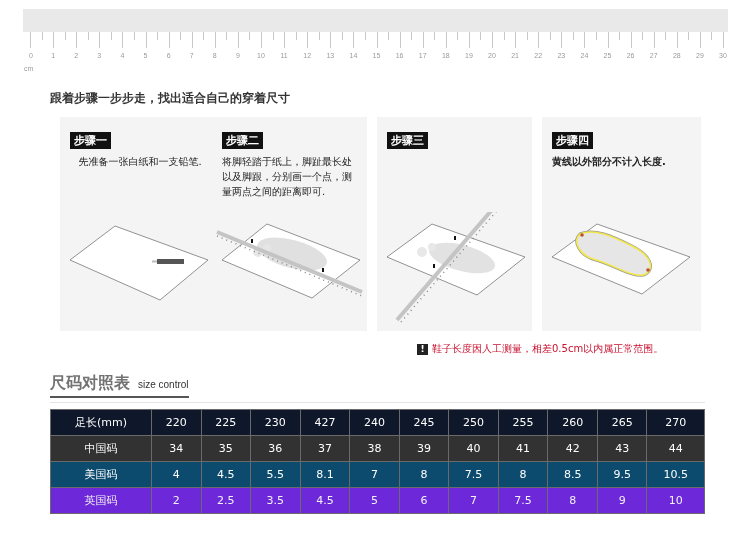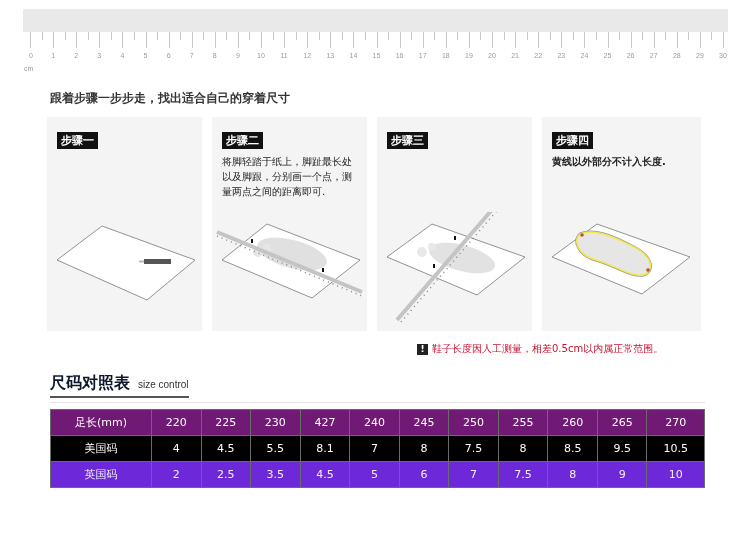--- a/index.html
+++ b/index.html
@@ -19,31 +19,31 @@
   
   .panel { position:absolute; top:117px; height:214px; background:#f4f4f4; }
   .step-badge { position:absolute; left:10px; top:15px; background:#111; color:#fff; font-size:11px; padding:1px 4px; font-weight:bold; }
   .step-text { position:absolute; left:10px; top:37px; font-size:10px; line-height:15px; color:#222; }
   .illus { position:absolute; left:0; top:95px; width:100%; height:115px; }
 
   .note { left:417px; top:342px; font-size:10px; color:#c8102e; display:flex; align-items:center; }
   .note-icon { width:11px; height:11px; background:#222; color:#fff; font-size:9px; font-weight:bold; display:inline-flex; align-items:center; justify-content:center; margin-right:4px; }
 
   .size-title-wrap { left:50px; top:373px; border-bottom:2px solid #555; padding-bottom:2px; display:flex; align-items:baseline; }
-  .size-title { font-size:16px; font-weight:bold; color:#0f172a; }
+  .size-title { font-size:16px; font-weight:bold; color:#737373; }
   .size-sub { font-size:10px; color:#333; margin-left:8px; font-family:"Liberation Sans", sans-serif; }
   .title-rule { left:50px; top:402px; width:655px; height:1px; background:#e4e4e4; }
 
   table.size-table { position:absolute; left:50px; top:409px; width:655px; border-collapse:collapse; font-family:"DejaVu Sans", sans-serif; font-size:11px; }
   table.size-table td { border:1px solid #6a6a6a; text-align:center; height:25px; color:#fff; padding:0; }
   table.size-table td.hdr { width:100px; }
-  tr.r0 td { background:#701a75; }
+  tr.r0 td { background:#0f172a; }
   tr.r1 td { background:#1e1e1e; }
   tr.r2 td { background:#323232; }
-  tr.r3 td { background:#000000;margin-left:28px; }
+  tr.r3 td { background:#0c4a6e;margin-left:28px; }
   tr.r4 td { background:#6d28d9; color:#f2f2f2; }
 </style>
 </head>
 <body>
 
 <div class="abs ruler-bar"></div>
 <div id="ruler-ticks">
     <div class="tick major" style="left: 30px;"></div>
     <div class="tick-label" style="left: 31px;">0</div>
     <div class="tick minor" style="left: 41.55px;"></div>
@@ -134,22 +134,23 @@
     <div class="tick major" style="left: 699.9px;"></div>
     <div class="tick-label" style="left: 699.9px;">29</div>
     <div class="tick minor" style="left: 711.45px;"></div>
     <div class="tick major" style="left: 723px;"></div>
     <div class="tick-label" style="left: 723px;">30</div>
   </div>
 <div class="abs unit-label">cm</div>
 
 <div class="abs intro-title">跟着步骤一步步走，找出适合自己的穿着尺寸</div>
 
-<div class="panel" style="left:47px;width:155px;text-align:center;">
+<div class="panel" style="left:60px;width:155px;text-align:center;">
   <div class="step-badge">步骤一</div>
+  <div class="step-text" style="width:140px;">先准备一张白纸和一支铅笔.</div>
   <svg class="illus" viewBox="0 0 155 115">
     <polygon points="55,14 148,48 100,88 10,48" fill="#fff" stroke="#777" stroke-width="0.8"></polygon>
     <rect x="97" y="47" width="27" height="5" fill="#555"></rect>
     <rect x="92" y="48.5" width="5" height="2" fill="#bbb"></rect>
   </svg>
 </div>
 
 <div class="panel" style="left:212px;width:155px;">
   <div class="step-badge">步骤二</div>
   <div class="step-text" style="width:135px;">将脚轻踏于纸上，脚趾最长处以及脚跟，分别画一个点，测量两点之间的距离即可.</div>
@@ -211,20 +212,34 @@
         <td>230</td>
         <td>427</td>
         <td>240</td>
         <td>245</td>
         <td>250</td>
         <td>255</td>
         <td>260</td>
         <td>265</td>
         <td>270</td>
       </tr>
+      <tr class="r2">
+        <td class="hdr">中国码</td>
+        <td>34</td>
+        <td>35</td>
+        <td>36</td>
+        <td>37</td>
+        <td>38</td>
+        <td>39</td>
+        <td>40</td>
+        <td>41</td>
+        <td>42</td>
+        <td>43</td>
+        <td>44</td>
+      </tr>
       <tr class="r3">
         <td class="hdr">美国码</td>
         <td>4</td>
         <td>4.5</td>
         <td>5.5</td>
         <td>8.1</td>
         <td>7</td>
         <td>8</td>
         <td>7.5</td>
         <td>8</td>

